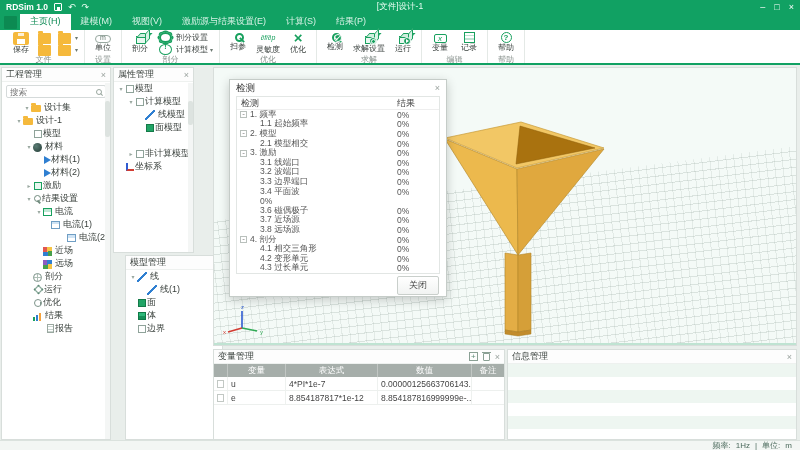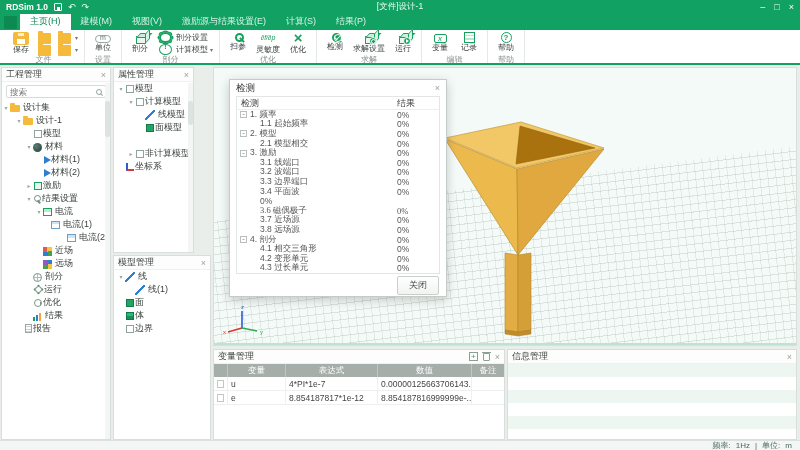--- a/index.html
+++ b/index.html
@@ -60,21 +60,21 @@
   .badge { position:absolute; right:-3px; bottom:-2px; width:8px; height:8px; border-radius:50%; background:#18a05e; border:1px solid #fff; display:flex; align-items:center; justify-content:center; z-index:2; }
   .badge-play::before { content:""; width:0; height:0; border-left:3.5px solid #fff; border-top:2px solid transparent; border-bottom:2px solid transparent; margin-left:1px; }
   .badge-gear::before { content:""; width:3px; height:3px; border:1px solid #fff; border-radius:50%; }
   .badge-check::before { content:""; width:3.5px; height:2px; border-left:1.2px solid #fff; border-bottom:1.2px solid #fff; transform:rotate(-45deg); margin-bottom:1px; }
 
   
   .main { position:absolute; top:67px; left:0; right:0; height:373px; }
   .panel { position:absolute; background:#fff; border:1px solid #d8dedb; overflow:hidden; }
   #projectPanel { left:1px; top:0; width:110px; height:373px; }
   #propPanel { left:113px; top:0; width:81px; height:186px; }
-  #modelPanel { left:113px; top:188px; width:98px; height:185px; }
+  #modelPanel { left:125px; top:188px; width:98px; height:185px; }
   #viewport { left:213px; top:0; width:584px; height:279px; background:#f4faf7; border:1px solid #d8dedb; position:absolute; overflow:hidden; }
   #varsPanel { left:213px; top:282px; width:292px; height:91px; }
   #infoPanel { left:507px; top:282px; width:290px; height:91px; }
 
   .phead { height:14px; display:flex; align-items:center; justify-content:space-between; padding:0 4px; font-size:9px; color:#3a413d; border-bottom:1px solid #eef1ef; background:#fdfdfd; }
   .pclose { color:#9aa39e; font-size:9px; cursor:pointer; line-height:10px; }
   .ph-icons { display:flex; gap:5px; align-items:center; }
   .ico-addbox { width:9px; height:9px; border:1px solid #8aa094; position:relative; cursor:pointer; }
   .ico-addbox::before { content:"+"; position:absolute; left:0; right:0; top:-1px; text-align:center; font-size:8px; line-height:9px; color:#5e8a76; }
   .ico-trash { width:7px; height:8px; border:1px solid #8aa094; border-radius:0 0 1px 1px; position:relative; margin-top:1px; cursor:pointer; }
@@ -351,21 +351,21 @@
     <div class="phead">
       <span>工程管理</span>
       <span class="pclose">×</span>
     </div>
     <div class="searchbox">
       <input placeholder="搜索" style="">
       <span class="lens"></span>
     </div>
     <div class="tree">
 
-        <div class="trow" style="padding-left: 0;">
+        <div class="trow" style="padding-left: 13px; margin-left: 8px;">
           <span class="exp">▾</span>
           <span class="tico ico-folder"></span>
           <span class="tlabel">设计集</span>
         </div>
 
         <div class="trow" style="padding-left: 13px;">
           <span class="exp">▾</span>
           <span class="tico ico-folder"></span>
           <span class="tlabel">设计-1</span>
         </div>
@@ -453,21 +453,21 @@
           <span class="tico ico-dial"></span>
           <span class="tlabel">优化</span>
         </div>
 
         <div class="trow" style="padding-left: 23px;">
           <span class="exp noexp"></span>
           <span class="tico ico-chart"></span>
           <span class="tlabel">结果</span>
         </div>
 
-        <div class="trow" style="padding-left: 14px;">
+        <div class="trow" style="padding-left: 36px;">
           <span class="exp noexp"></span>
           <span class="tico ico-doc"></span>
           <span class="tlabel">报告</span>
         </div>
       </div>
     <div class="scrolltrack">
         <span class="scrollthumb"></span>
       </div>
   </div>
 
@@ -651,21 +651,21 @@
               <span class="dexp noexp"></span>
               <span class="dlabel">3.4 平面波</span>
               <span class="dres">0%</span>
             </div>
 
             <div class="drow" style="padding-left: 13px;">
               <span class="dexp noexp"></span>
               <span class="dres">0%</span>
             </div>
 
-            <div class="drow" style="padding-left: 13px; font-family: Liberation Serif, serif;">
+            <div class="drow" style="padding-left: 13px;">
               <span class="dexp noexp"></span>
               <span class="dlabel">3.6 磁偶极子</span>
               <span class="dres">0%</span>
             </div>
 
             <div class="drow" style="padding-left: 13px;">
               <span class="dexp noexp"></span>
               <span class="dlabel">3.7 近场源</span>
               <span class="dres">0%</span>
             </div>

